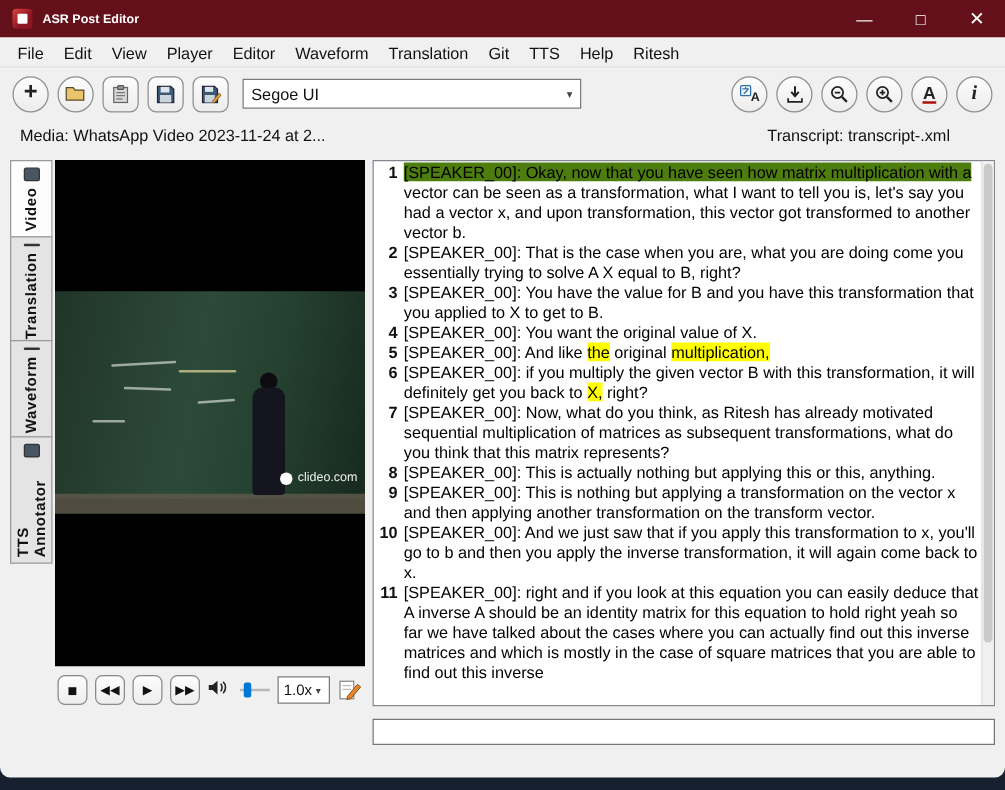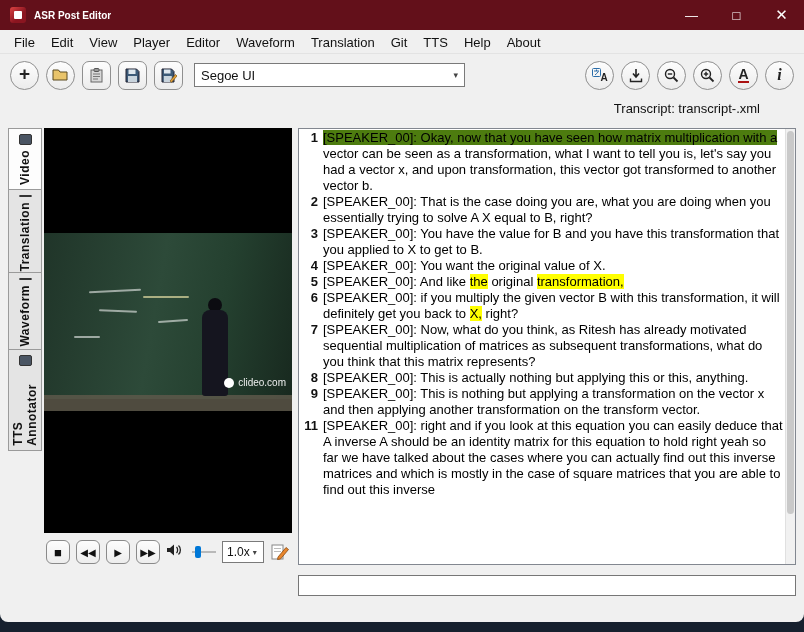--- a/index.html
+++ b/index.html
@@ -199,21 +199,21 @@
     <span class="menu-item">File</span>
     <span class="menu-item">Edit</span>
     <span class="menu-item">View</span>
     <span class="menu-item">Player</span>
     <span class="menu-item">Editor</span>
     <span class="menu-item">Waveform</span>
     <span class="menu-item">Translation</span>
     <span class="menu-item">Git</span>
     <span class="menu-item">TTS</span>
     <span class="menu-item">Help</span>
-    <span class="menu-item">About</span>
+    <span class="menu-item">Ritesh</span>
   </div>
 
   <div class="toolbar">
     <div class="tb-btn">
       <span class="glyph-plus">+</span>
     </div>
     <div class="tb-btn">
       <span>
           <svg width="17" height="14" viewBox="0 0 17 14">
             <path d="M1 3 L1 12 L15 12 L15 4 L8 4 L6.5 2 L1 2 Z" fill="#e9c46a" stroke="#5a4a20" stroke-width="1"></path>
@@ -295,20 +295,21 @@
     </div>
     <div class="tb-btn">
       <span class="glyph-font">A</span>
     </div>
     <div class="tb-btn">
       <span class="glyph-info">i</span>
     </div>
   </div>
 
   <div class="media-bar">
+    <span>Media: WhatsApp Video 2023-11-24 at 2...</span>
     <span class="right">Transcript: transcript-.xml</span>
   </div>
 
   <div class="main">
 
     <div class="tabstrip">
       <div class="side-tab selected" style="height:62px">
         <span class="tab-icon"></span>
         <span class="tab-label">Video</span>
       </div>
@@ -388,49 +389,53 @@
 
     <div class="right-col">
       <div class="transcript">
         <div>
             <div class="t-row">
               <span class="t-num">1</span>
               <span class="t-text"><span class="seg-sel">[SPEAKER_00]: Okay, now that you have seen how matrix multiplication with a</span><span> vector can be seen as a transformation, what I want to tell you is, let's say you had a vector x, and upon transformation, this vector got transformed to another vector b.</span></span>
             </div>
             <div class="t-row">
               <span class="t-num">2</span>
-              <span class="t-text"><span>[SPEAKER_00]: That is the case doing you are, what you are doing when you essentially trying to solve A X equal to B, right?</span></span>
+              <span class="t-text"><span>[SPEAKER_00]: That is the case when you are, what you are doing come you essentially trying to solve A X equal to B, right?</span></span>
             </div>
             <div class="t-row">
               <span class="t-num">3</span>
               <span class="t-text"><span>[SPEAKER_00]: You have the value for B and you have this transformation that you applied to X to get to B.</span></span>
             </div>
             <div class="t-row">
               <span class="t-num">4</span>
               <span class="t-text"><span>[SPEAKER_00]: You want the original value of X.</span></span>
             </div>
             <div class="t-row">
               <span class="t-num">5</span>
-              <span class="t-text"><span>[SPEAKER_00]: And like </span><span class="seg-hl">the</span><span> original </span><span class="seg-hl">transformation,</span></span>
+              <span class="t-text"><span>[SPEAKER_00]: And like </span><span class="seg-hl">the</span><span> original </span><span class="seg-hl">multiplication,</span></span>
             </div>
             <div class="t-row">
               <span class="t-num">6</span>
               <span class="t-text"><span>[SPEAKER_00]: if you multiply the given vector B with this transformation, it will definitely get you back to </span><span class="seg-hl">X,</span><span> right?</span></span>
             </div>
             <div class="t-row">
               <span class="t-num">7</span>
               <span class="t-text"><span>[SPEAKER_00]: Now, what do you think, as Ritesh has already motivated sequential multiplication of matrices as subsequent transformations, what do you think that this matrix represents?</span></span>
             </div>
             <div class="t-row">
               <span class="t-num">8</span>
               <span class="t-text"><span>[SPEAKER_00]: This is actually nothing but applying this or this, anything.</span></span>
             </div>
             <div class="t-row">
               <span class="t-num">9</span>
               <span class="t-text"><span>[SPEAKER_00]: This is nothing but applying a transformation on the vector x and then applying another transformation on the transform vector.</span></span>
+            </div>
+            <div class="t-row">
+              <span class="t-num">10</span>
+              <span class="t-text"><span>[SPEAKER_00]: And we just saw that if you apply this transformation to x, you'll go to b and then you apply the inverse transformation, it will again come back to x.</span></span>
             </div>
             <div class="t-row">
               <span class="t-num">11</span>
               <span class="t-text"><span>[SPEAKER_00]: right and if you look at this equation you can easily deduce that A inverse A should be an identity matrix for this equation to hold right yeah so far we have talked about the cases where you can actually find out this inverse matrices and which is mostly in the case of square matrices that you are able to find out this inverse</span></span>
             </div>
           </div>
         <div class="t-scrollbar">
           <div class="t-thumb"></div>
         </div>
       </div>

